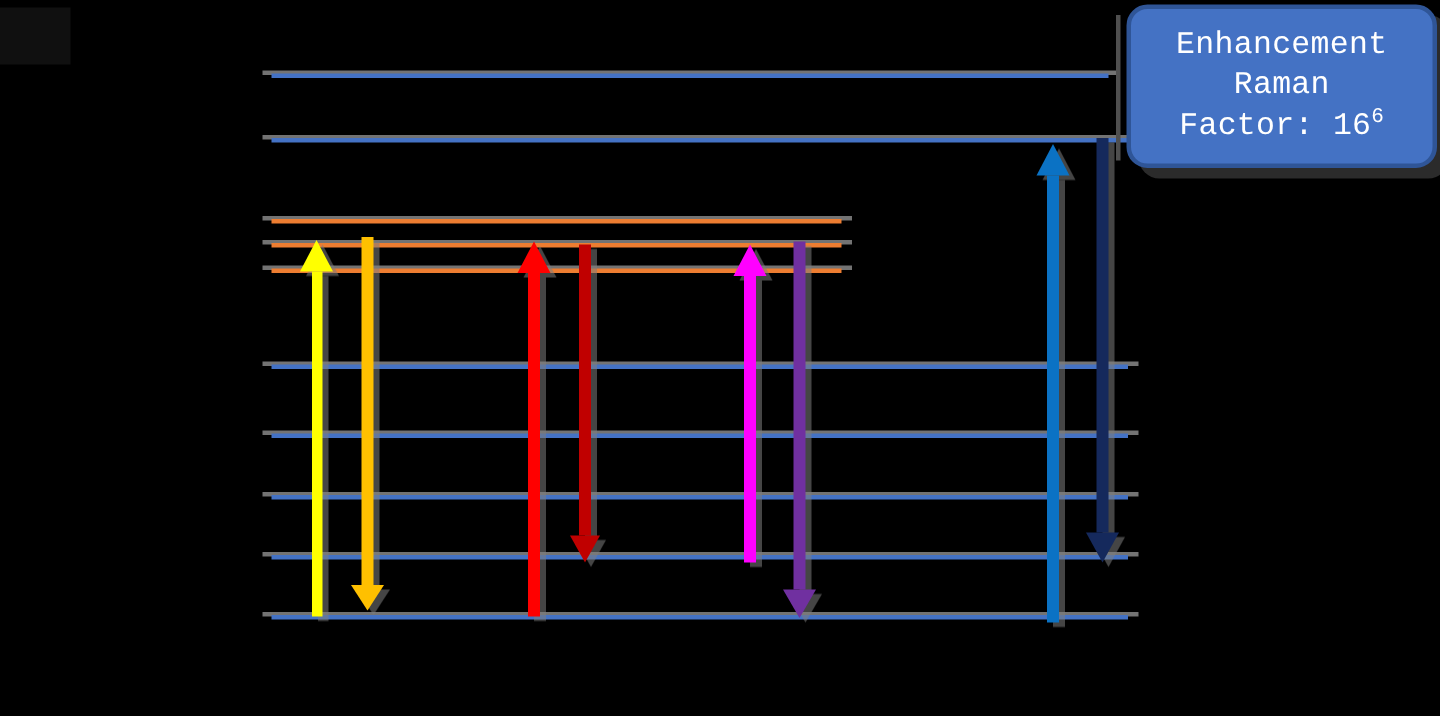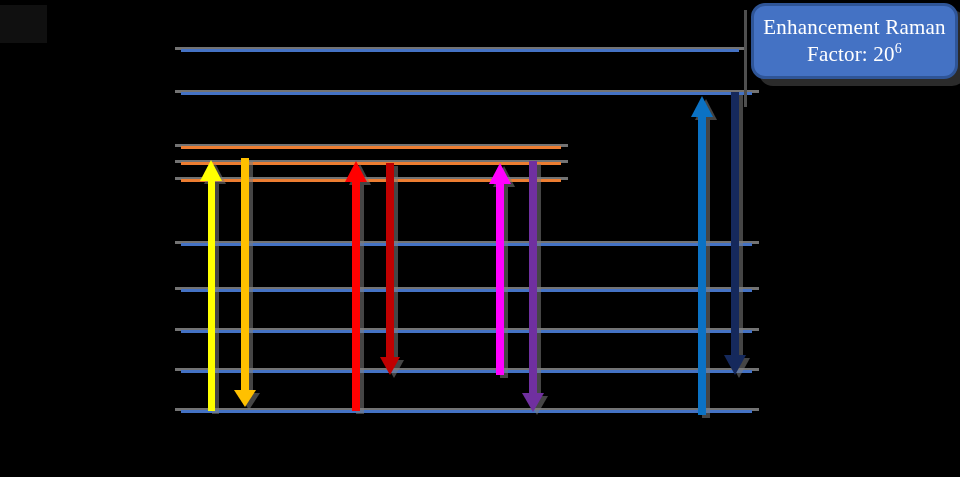--- a/index.html
+++ b/index.html
@@ -21,27 +21,28 @@
     filter:drop-shadow(4px 3px 0 rgba(125,125,125,0.55));
   }
   .arrow .shaft{flex:1 1 auto;}
   .arrow .head{width:0;height:0;flex:0 0 auto;}
   
   .vline{position:absolute;z-index:2;}
   .faint-rect{position:absolute;z-index:0;}
   
   .callout{
     position:absolute;z-index:4;
-    left:751px;top:3px;width:207px;height:76px;
+    left:751px;top:3px;width:207px;height:109px;
     border-radius:14px;
     box-sizing:border-box;
     border:3px solid #2F5597;
     box-shadow:8px 7px 0 rgba(72,72,72,0.6);
     display:flex;align-items:center;justify-content:center;
     text-align:center;
+    font-family:Liberation Mono, monospace;
   }
   .callout .txt{
     font-size:21px;line-height:1.3;
     letter-spacing:0.2px;
   }
   .callout sup{font-size:14px;line-height:0;}
 </style>
 </head>
 <body>
 
@@ -119,16 +120,16 @@
         <div class="shaft" style="width: 8px; background: rgb(21, 41, 92);"></div>
         <div class="head" style="border-left: 11px solid transparent; border-right: 11px solid transparent; border-top: 20px solid rgb(21, 41, 92);"></div>
       </div>
       <div class="vline" style="left: 744px; top: 10px; width: 3px; height: 97px; background: rgb(79, 79, 79);"></div>
       <div class="faint-rect" style="left: 0px; top: 5px; width: 47px; height: 38px; background: rgb(16, 16, 16);"></div>
     </div>
 
   <div class="callout" id="callout-box" style="background: rgb(68, 114, 196); border-color: rgb(47, 85, 151); color: rgb(255, 255, 255);">
     <div class="txt">
       <span>Enhancement Raman</span><br>
-      <span>Factor: 20</span><sup>6</sup>
+      <span>Factor: 16</span><sup>6</sup>
     </div>
   </div>
 </div>
 
 </body></html>

